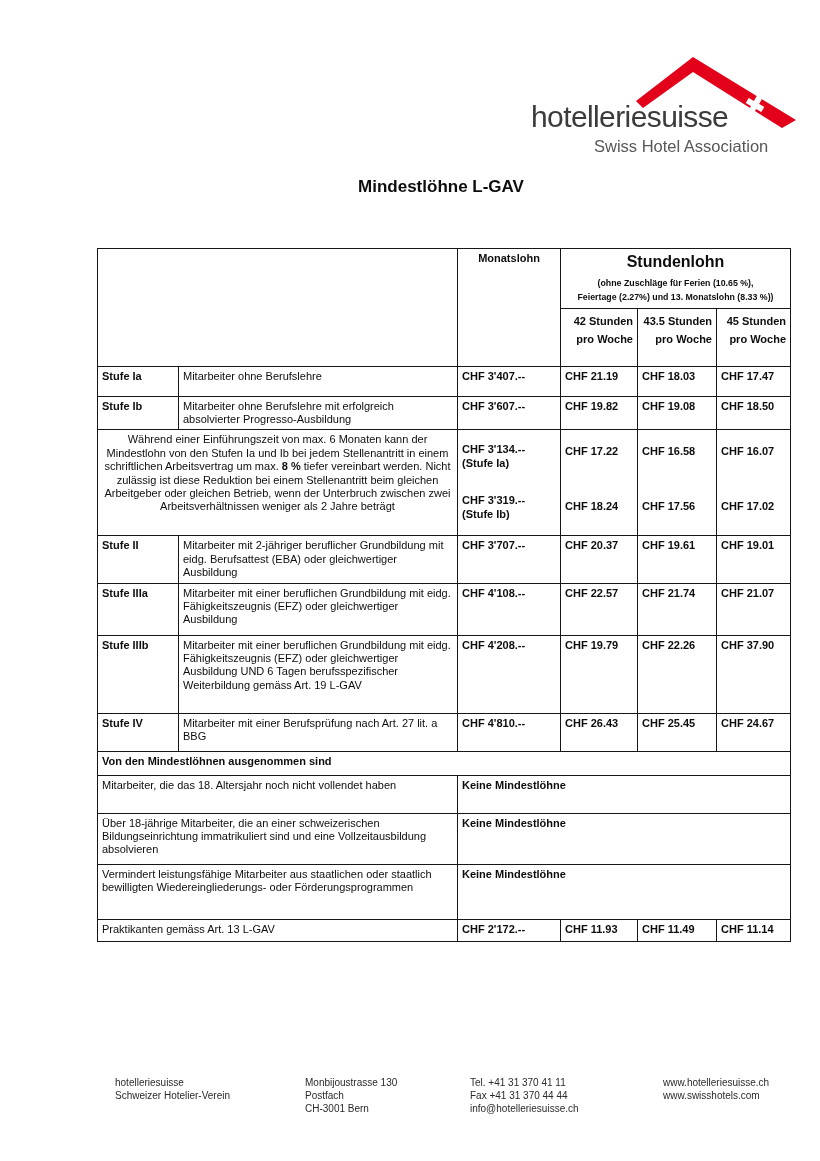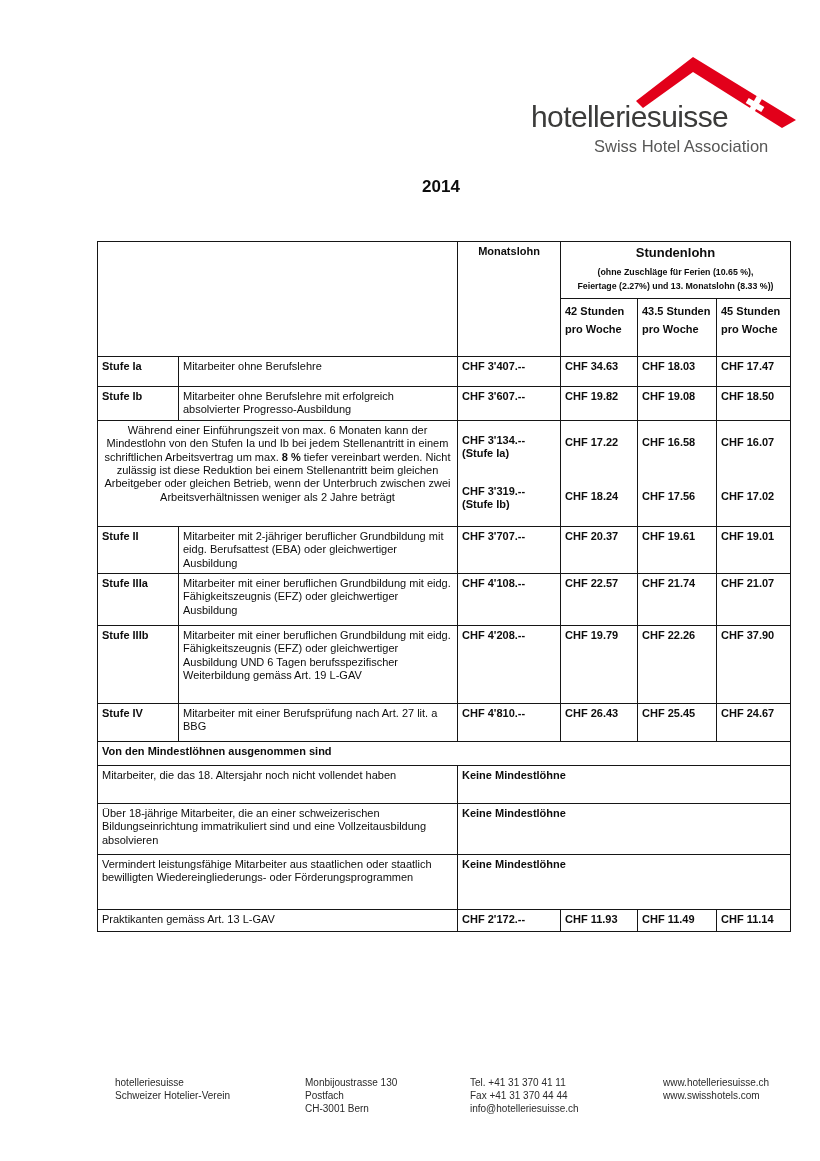--- a/index.html
+++ b/index.html
@@ -17,34 +17,34 @@
     color:#3b3b3a;font-weight:400;
   }
   .logo-tagline{left:594px;top:137px;font-size:16.5px;color:#575756;}
 
   
   .title-wrap{left:0;right:0;top:174px;text-align:center;padding-left:62px;}
   .title-line{font-size:17px;font-weight:700;color:#0d0d0d;line-height:1.55;}
 
   
   table.wage{
-    position:absolute;left:97px;top:241px;width:693px;
+    position:absolute;left:97px;top:248px;width:693px;
     border-collapse:collapse;table-layout:fixed;
   }
   table.wage td{
     border:1.5px solid #161616;
     font-size:11px;line-height:1.22;color:#0d0d0d;
     padding:3px 4px;vertical-align:top;overflow:hidden;
   }
   td.h-empty{}
   td.h-monat{font-weight:700;text-align:center;padding-top:6px;font-size:11.5px;}
   td.h-stunden{text-align:center;padding-top:5px;}
-  .h-stunden-title{font-weight:700;font-size:13px;margin-bottom:4px;}
+  .h-stunden-title{font-weight:700;font-size:16px;margin-bottom:4px;}
   .h-note{font-weight:700;font-size:8.8px;line-height:1.65;}
-  td.h-hours{font-weight:700;padding-top:5px;}
+  td.h-hours{font-weight:700;padding-top:5px;text-align:right;}
   td.h-hours div{line-height:1.65;}
   td.stufe{font-weight:700;}
   td.chf{font-weight:700;vertical-align:middle;font-size:11.5px;white-space:nowrap;}
   td.chf-top{font-weight:700;vertical-align:top;font-size:11.5px;white-space:nowrap;}
   td.keine{font-weight:700;font-size:11.5px;}
   td.exc-head{font-weight:700;font-size:11.5px;padding-top:4px;}
   .intro-para{text-align:center;}
   .blockA{margin-top:10px;}
   .blockB{margin-top:24px;}
   .hvalA{display:block;margin-top:12px;}
@@ -63,21 +63,21 @@
     <g transform="rotate(30 119 49)">
       <rect x="110" y="46" width="18" height="6" fill="#ffffff"></rect>
       <rect x="116" y="40" width="6" height="18" fill="#ffffff"></rect>
     </g>
   </svg>
 </div>
 <div class="abs logo-brand">hotelleriesuisse</div>
 <div class="abs logo-tagline">Swiss Hotel Association</div>
 
 <div class="abs title-wrap">
-  <div class="title-line">2014</div>
+  <div class="title-line">Mindestlöhne L-GAV</div>
 </div>
 
 <table class="wage">
   <colgroup>
     <col style="width:81px">
       <col style="width:279px">
       <col style="width:103px">
     <col style="width:77px">
       <col style="width:79px">
       <col style="width:74px">
@@ -106,21 +106,21 @@
       <td class="h-hours">
         <div>45 Stunden</div>
         <div>pro Woche</div>
       </td>
     </tr>
 
     <tr style="height:30px">
       <td class="stufe">Stufe Ia</td>
       <td class="desc">Mitarbeiter ohne Berufslehre</td>
       <td class="chf">CHF 3'407.--</td>
-      <td class="chf">CHF 34.63</td>
+      <td class="chf">CHF 21.19</td>
       <td class="chf">CHF 18.03</td>
       <td class="chf">CHF 17.47</td>
     </tr>
 
     <tr style="height:32px">
       <td class="stufe">Stufe Ib</td>
       <td class="desc">Mitarbeiter ohne Berufslehre mit erfolgreich absolvierter Progresso-Ausbildung</td>
       <td class="chf">CHF 3'607.--</td>
       <td class="chf">CHF 19.82</td>
       <td class="chf">CHF 19.08</td>

